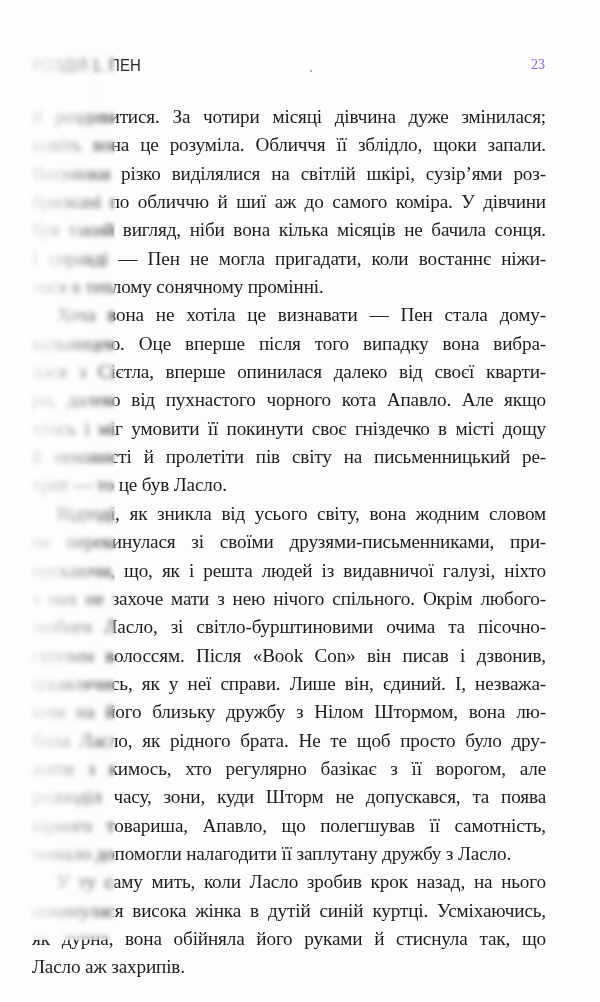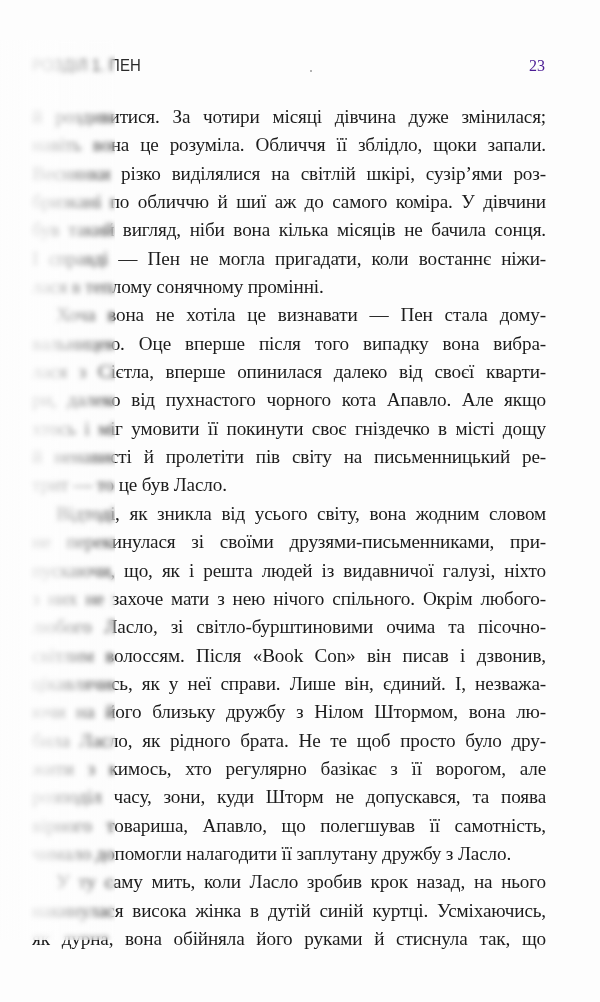--- a/index.html
+++ b/index.html
@@ -38,22 +38,22 @@
       color: #2a2a2a;
       transform: scaleX(0.88);
       transform-origin: left center;
       white-space: nowrap;
     }
     .page-number {
       position: absolute;
       right: 2px;
       top: 1px;
       font-family: "Liberation Serif", "DejaVu Serif", serif;
-      font-size: 16px;
-      color: #4c1d95;
+      font-size: 14px;
+      color: #8b5cf6;
     }
     .stray-dot {
       position: absolute;
       left: 310px;
       top: 70px;
       width: 2px; height: 2px;
       border-radius: 50%;
       background: #9a9a9a;
     }
     .body-text {
@@ -141,17 +141,18 @@
       <span class="line">жити з кимось, хто регулярно базікає з її ворогом, але</span>
       <span class="line">розподіл часу, зони, куди Шторм не допускався, та поява</span>
       <span class="line">вірного товариша, Апавло, що полегшував її самотність,</span>
       <span class="line last">чимало допомогли налагодити її заплутану дружбу з Ласло.</span>
     </div>
 
     <div>
       <span class="line indent">У ту саму мить, коли Ласло зробив крок назад, на нього</span>
       <span class="line">накинулася висока жінка в дутій синій куртці. Усміхаючись,</span>
       <span class="line">як дурна, вона обійняла його руками й стиснула так, що</span>
+      <span class="line last">Ласло аж захрипів.</span>
     </div>
   </div>
 
   <div class="edge-blur"></div>
 </div>
 
 </body></html>

